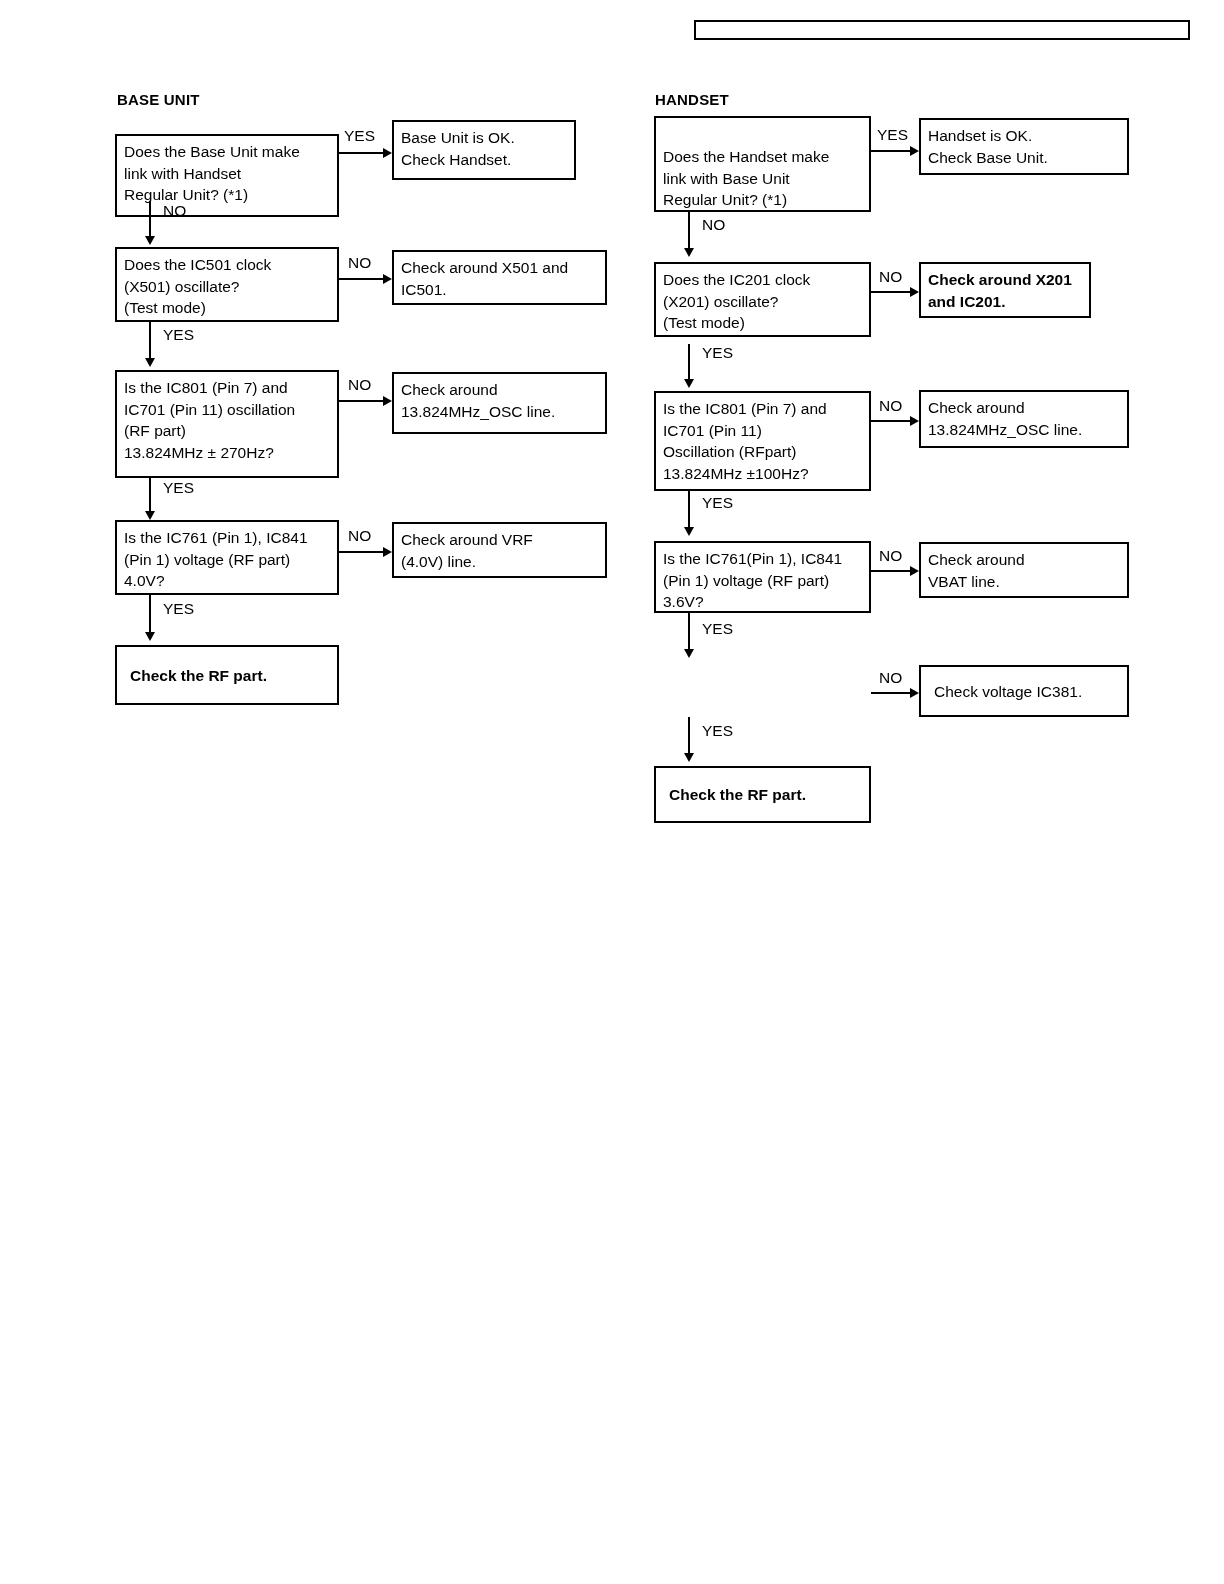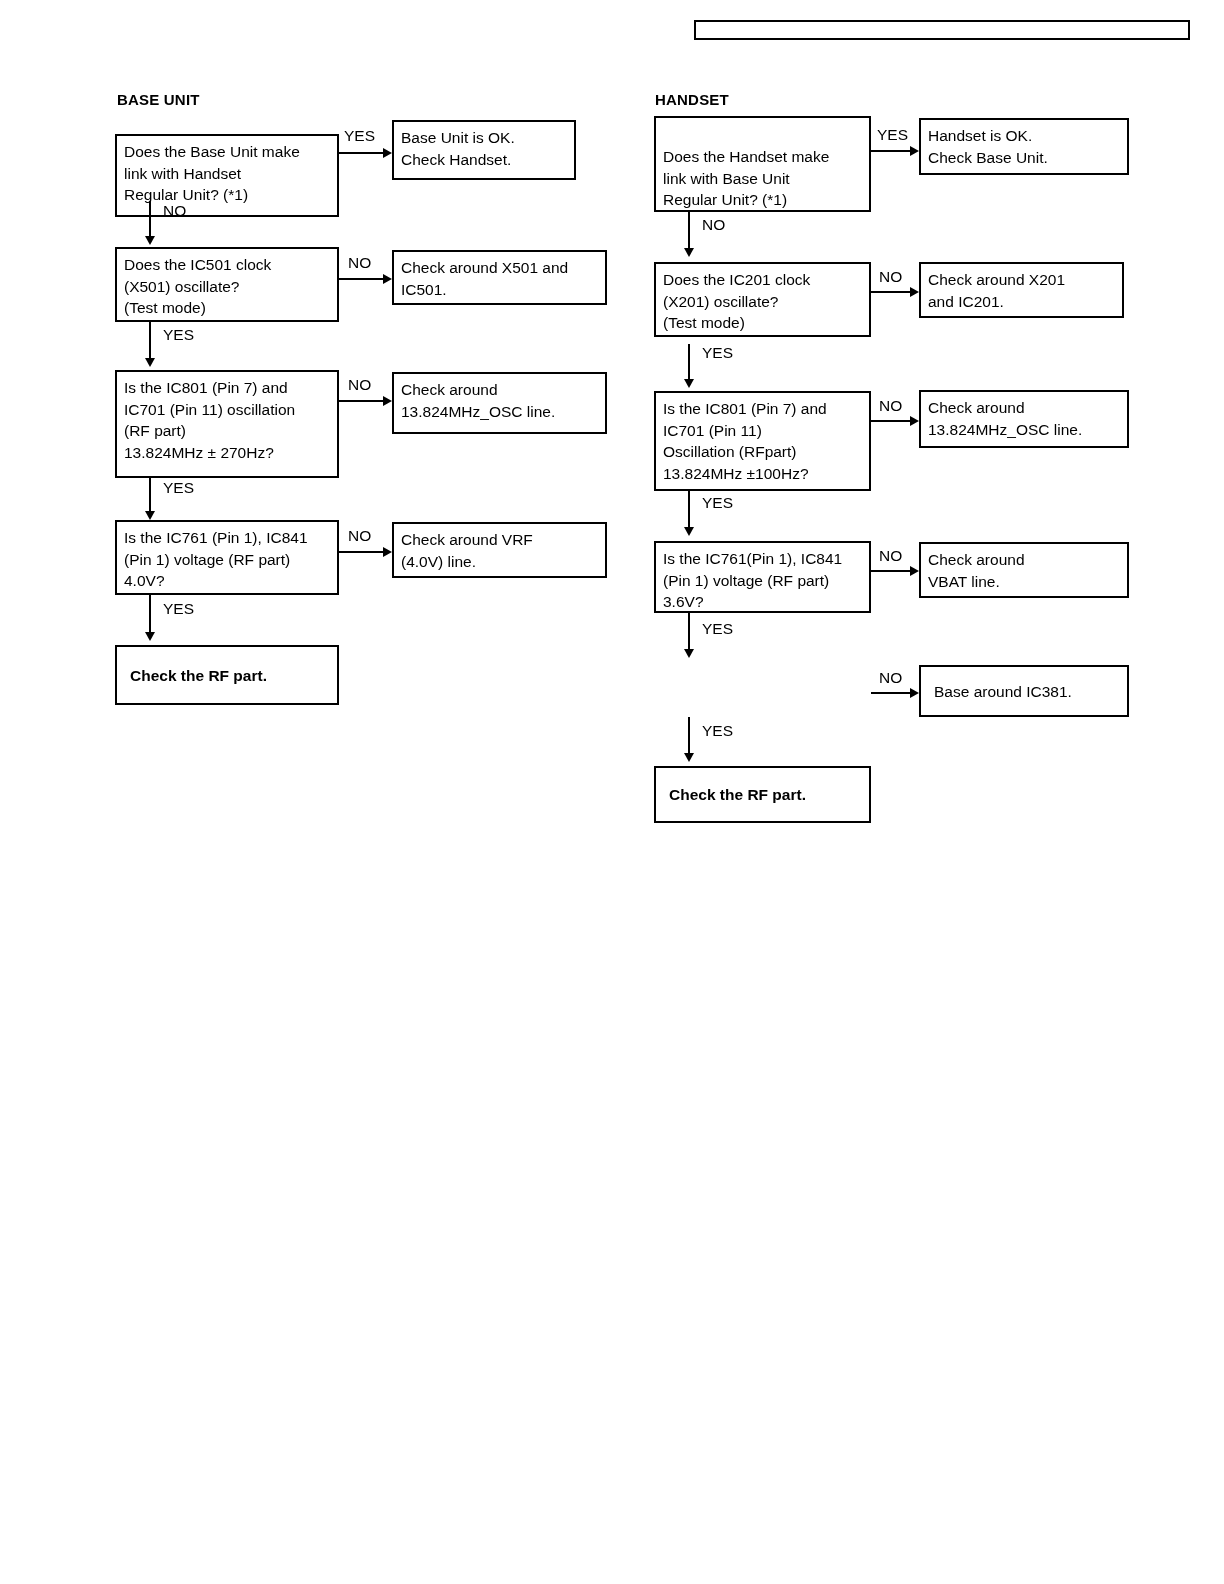--- a/index.html
+++ b/index.html
@@ -164,21 +164,21 @@
   <div class="vline" style="left:688px; top:212px; height:38px;"></div>
   <div class="arrow-down" style="left:684px; top:248px;"></div>
   <div class="edge-label" style="left:702px; top:217px;">NO</div>
 
   <div class="box" style="left:654px; top:262px; width:217px; height:75px;">Does the IC201 clock
 (X201) oscillate?
 (Test mode)</div>
   <div class="hline" style="left:871px; top:291px; width:40px;"></div>
   <div class="arrow-right" style="left:910px; top:287px;"></div>
   <div class="edge-label" style="left:879px; top:269px;">NO</div>
-  <div class="box" style="left:919px; top:262px; width:205px; height:56px;">Check around X201
+  <div class="box" style="left:919px; top:262px; width:172px; height:56px;font-weight:bold;">Check around X201
 and IC201.</div>
   <div class="vline" style="left:688px; top:344px; height:37px;"></div>
   <div class="arrow-down" style="left:684px; top:379px;"></div>
   <div class="edge-label" style="left:702px; top:345px;">YES</div>
 
   <div class="box" style="left:654px; top:391px; width:217px; height:100px;">Is the IC801 (Pin 7) and
 IC701 (Pin 11)
 Oscillation (RFpart)
 13.824MHz ±100Hz?</div>
   <div class="hline" style="left:871px; top:420px; width:40px;"></div>
@@ -198,20 +198,20 @@
   <div class="edge-label" style="left:879px; top:548px;">NO</div>
   <div class="box" style="left:919px; top:542px; width:210px; height:56px;">Check around
 VBAT line.</div>
   <div class="vline" style="left:688px; top:613px; height:38px;"></div>
   <div class="arrow-down" style="left:684px; top:649px;"></div>
   <div class="edge-label" style="left:702px; top:621px;">YES</div>
 
   <div class="hline" style="left:871px; top:692px; width:40px;"></div>
   <div class="arrow-right" style="left:910px; top:688px;"></div>
   <div class="edge-label" style="left:879px; top:670px;">NO</div>
-  <div class="box centered" style="left:919px; top:665px; width:210px; height:52px;">Base around IC381.</div>
+  <div class="box centered" style="left:919px; top:665px; width:210px; height:52px;">Check voltage IC381.</div>
   <div class="vline" style="left:688px; top:717px; height:38px;"></div>
   <div class="arrow-down" style="left:684px; top:753px;"></div>
   <div class="edge-label" style="left:702px; top:723px;">YES</div>
 
   <div class="box centered bold" style="left:654px; top:766px; width:217px; height:57px;">Check the RF part.</div>
 
 </div>
 
 </body></html>

